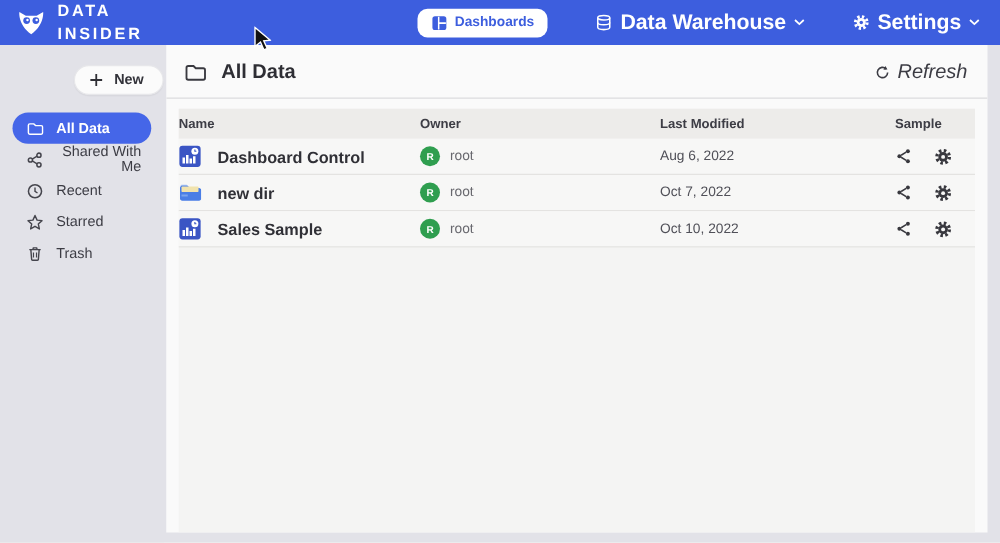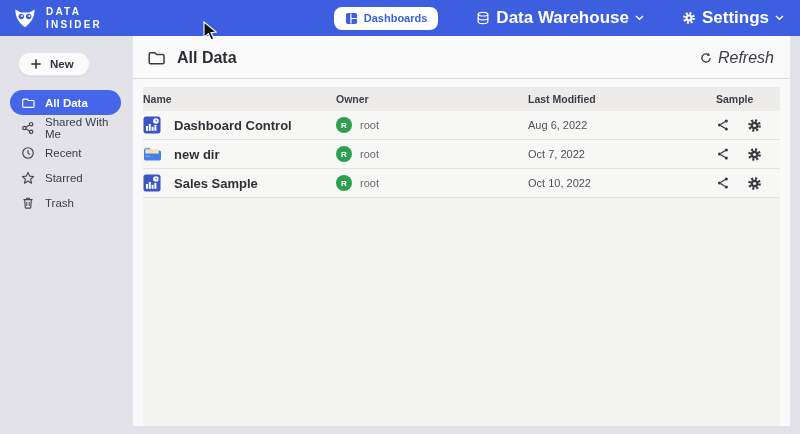--- a/index.html
+++ b/index.html
@@ -2,29 +2,29 @@
 <html style="--accent: #3d5ede; --selected: #4566e8; --avatar_green: #2f9e4f; --page_bg: #e2e2e8; --card_bg: #fafafa; --table_bg: #f4f4f3; --thead_bg: #edecea; --row_bg: #f7f7f6; --file_icon_blue: #3b55c4; --folder_icon_blue: #4a7ee6;"><head>
 <meta charset="utf-8">
 <style>
   * { margin:0; padding:0; box-sizing:border-box; }
   html,body { width:800px; height:434px; overflow:hidden; }
   body { font-family:"Liberation Sans", sans-serif; background:var(--page_bg,#e2e2e8); position:relative; }
 
   
   .topbar { height:36px; background:var(--accent,#3d5ede); display:flex; align-items:center; padding:0 16px 0 12px; color:#fff; }
   .logo { display:flex; align-items:center; gap:8px; }
-  .logo-text { display:flex; flex-direction:column; font-size:10px; font-weight:bold; letter-spacing:2.2px; line-height:1.35; color:#fff; }
+  .logo-text { display:flex; flex-direction:column; font-size:13px; font-weight:bold; letter-spacing:2.2px; line-height:1.35; color:#fff; }
   .topbar-right { margin-left:auto; display:flex; gap:38px; }
   .dash-btn { background:#fff; color:var(--accent,#3d5ede); border-radius:8px; padding:5px 11px; display:flex; align-items:center; gap:6px; font-size:11px; font-weight:bold; cursor:pointer; }
   .topbar-link { display:flex; align-items:center; gap:6px; font-size:17px; font-weight:700; cursor:pointer; color:#fff; }
   .topbar-link svg { flex-shrink:0; }
 
   
   .layout { display:flex; height:398px; }
-  .sidebar { width:131px; flex-shrink:0; background:var(--page_bg,#e2e2e8); padding-top:16px; }
+  .sidebar { width:131px; flex-shrink:0; background:var(--page_bg,#e2e2e8); padding-top:16px;text-align:right; }
   .new-btn { margin-left:18px; background:#fbfbfb; border:1px solid #e7e7ea; border-radius:14px; padding:5px 15px 5px 11px; display:inline-flex; align-items:center; gap:8px; font-size:11.5px; font-weight:bold; color:#33333a; cursor:pointer; box-shadow:0 1px 1px rgba(0,0,0,.05); }
   .nav { margin:14px 10px 0 10px; display:flex; flex-direction:column; }
   .nav-item { height:25px; display:flex; align-items:center; gap:10px; padding:0 8px 0 11px; border-radius:14px; font-size:11.5px; color:#3c3c44; font-weight:500; cursor:pointer; }
   .nav-item svg { flex-shrink:0; }
   .nav-item.selected { background:var(--selected,#4566e8); color:#fff; font-weight:bold; }
   .nav-item.selected svg * { stroke:#fff; }
 
   
   .main { flex:1; display:flex; flex-direction:column; padding:0 10px 8px 2px; }
   .card { flex:1; background:var(--card_bg,#fafafa); display:flex; flex-direction:column; overflow:hidden; }

